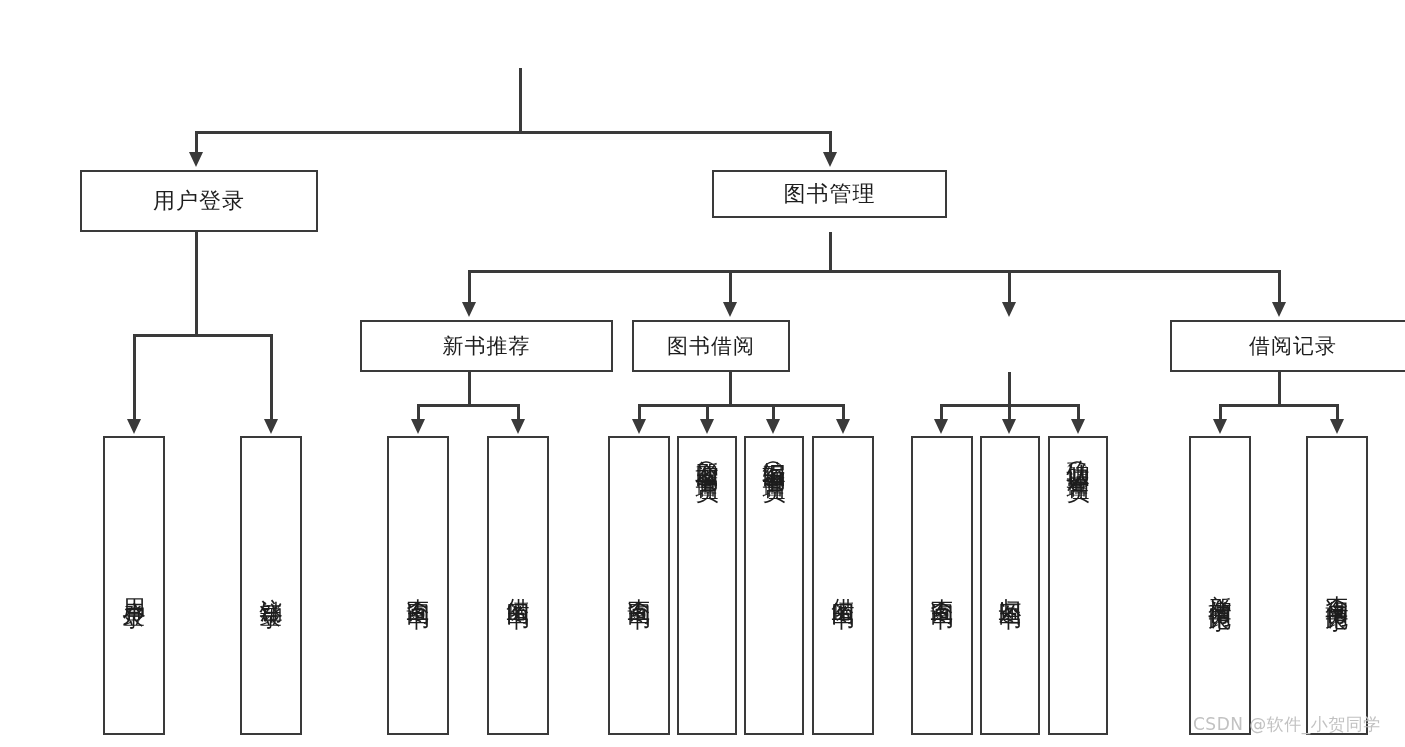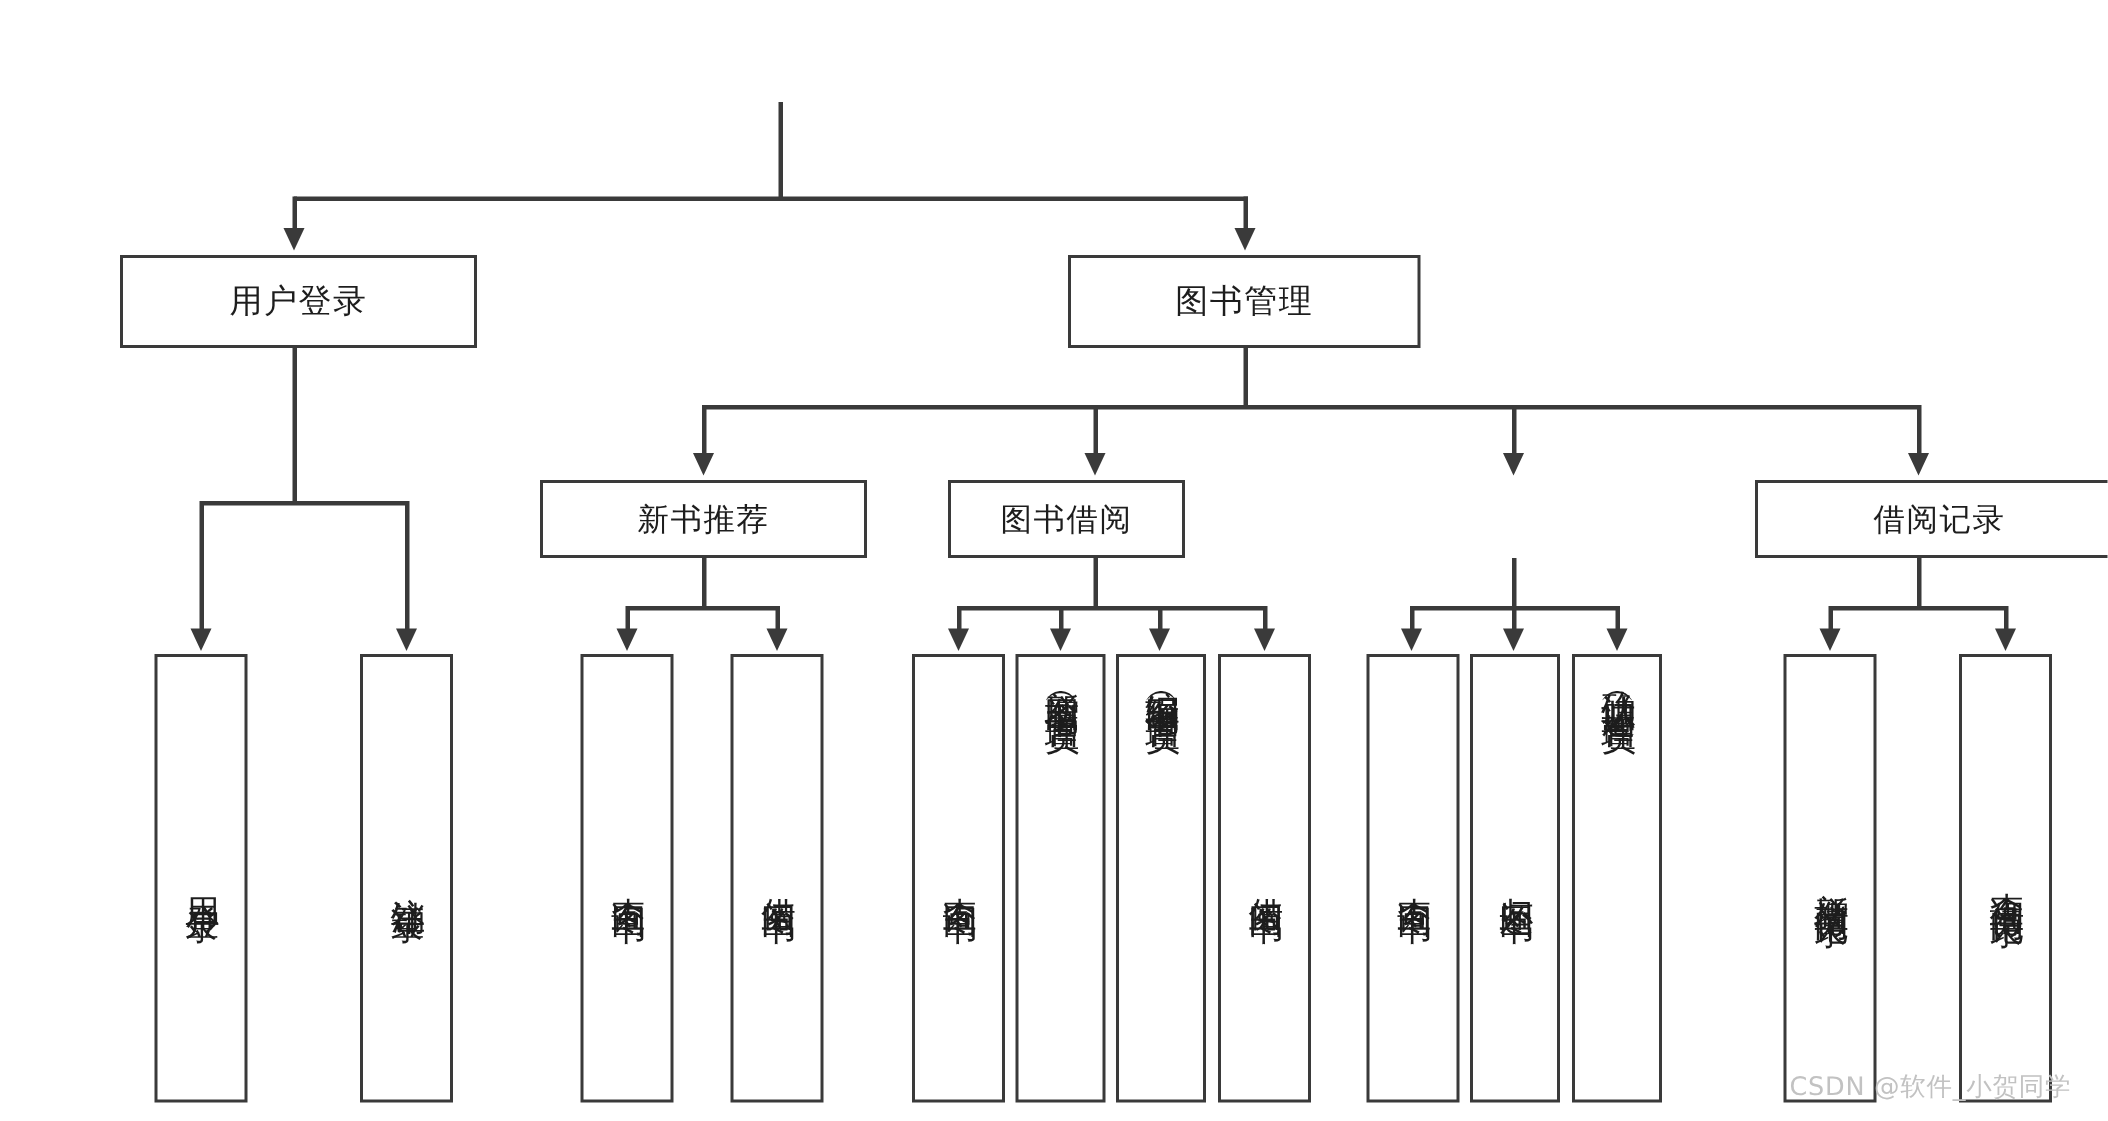--- a/index.html
+++ b/index.html
@@ -86,21 +86,21 @@
   <div class="hline" style="left:196px;top:131px;width:636px;"></div>
   <div class="vline" style="left:195px;top:131px;height:22px;"></div>
   <div class="arrow" style="left:189px;top:152px;"></div>
   <div class="vline" style="left:829px;top:131px;height:22px;"></div>
   <div class="arrow" style="left:823px;top:152px;"></div>
 
   <div class="node lvl2" style="left:80px;top:170px;width:238px;height:62px;">
     <span>用户登录</span>
   </div>
 
-  <div class="node lvl2" style="left:712px;top:170px;width:235px;height:62px;text-align:center;">
+  <div class="node lvl2" style="left:712px;top:170px;width:235px;height:48px;text-align:center;">
     <span>图书管理</span>
   </div>
 
   <div class="vline" style="left:195px;top:232px;height:103px;"></div>
   <div class="hline" style="left:134px;top:334px;width:137px;"></div>
   <div class="vline" style="left:133px;top:334px;height:86px;"></div>
   <div class="arrow" style="left:127px;top:419px;"></div>
   <div class="vline" style="left:270px;top:334px;height:86px;"></div>
   <div class="arrow" style="left:264px;top:419px;"></div>
 
@@ -116,21 +116,21 @@
 
   <div class="vline" style="left:468px;top:270px;height:33px;"></div>
   <div class="arrow" style="left:462px;top:302px;"></div>
   <div class="vline" style="left:729px;top:270px;height:33px;"></div>
   <div class="arrow" style="left:723px;top:302px;"></div>
   <div class="vline" style="left:1008px;top:270px;height:33px;"></div>
   <div class="arrow" style="left:1002px;top:302px;"></div>
   <div class="vline" style="left:1278px;top:270px;height:33px;"></div>
   <div class="arrow" style="left:1272px;top:302px;"></div>
 
-  <div class="node lvl3" style="left:360px;top:320px;width:218px;height:52px;">
+  <div class="node lvl3" style="left:360px;top:320px;width:253px;height:52px;">
     <span>新书推荐</span>
   </div>
   <div class="node lvl3" style="left:632px;top:320px;width:158px;height:52px;justify-content:center;">
     <span>图书借阅</span>
   </div>
   <div class="node lvl3" style="left:1170px;top:320px;width:246px;height:52px;">
     <span>借阅记录</span>
   </div>
 
   <div class="vline" style="left:468px;top:372px;height:33px;"></div>

